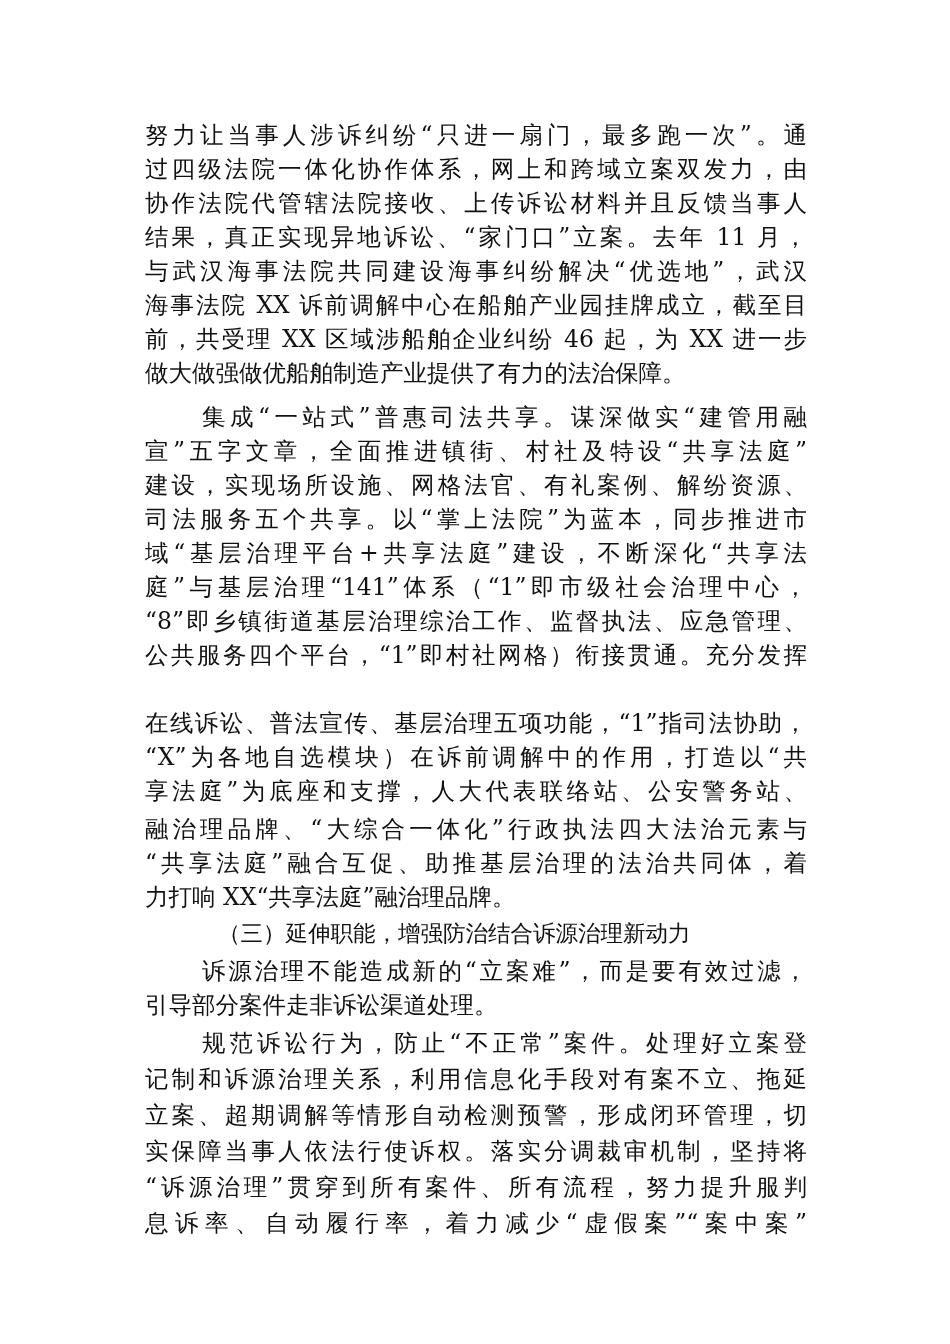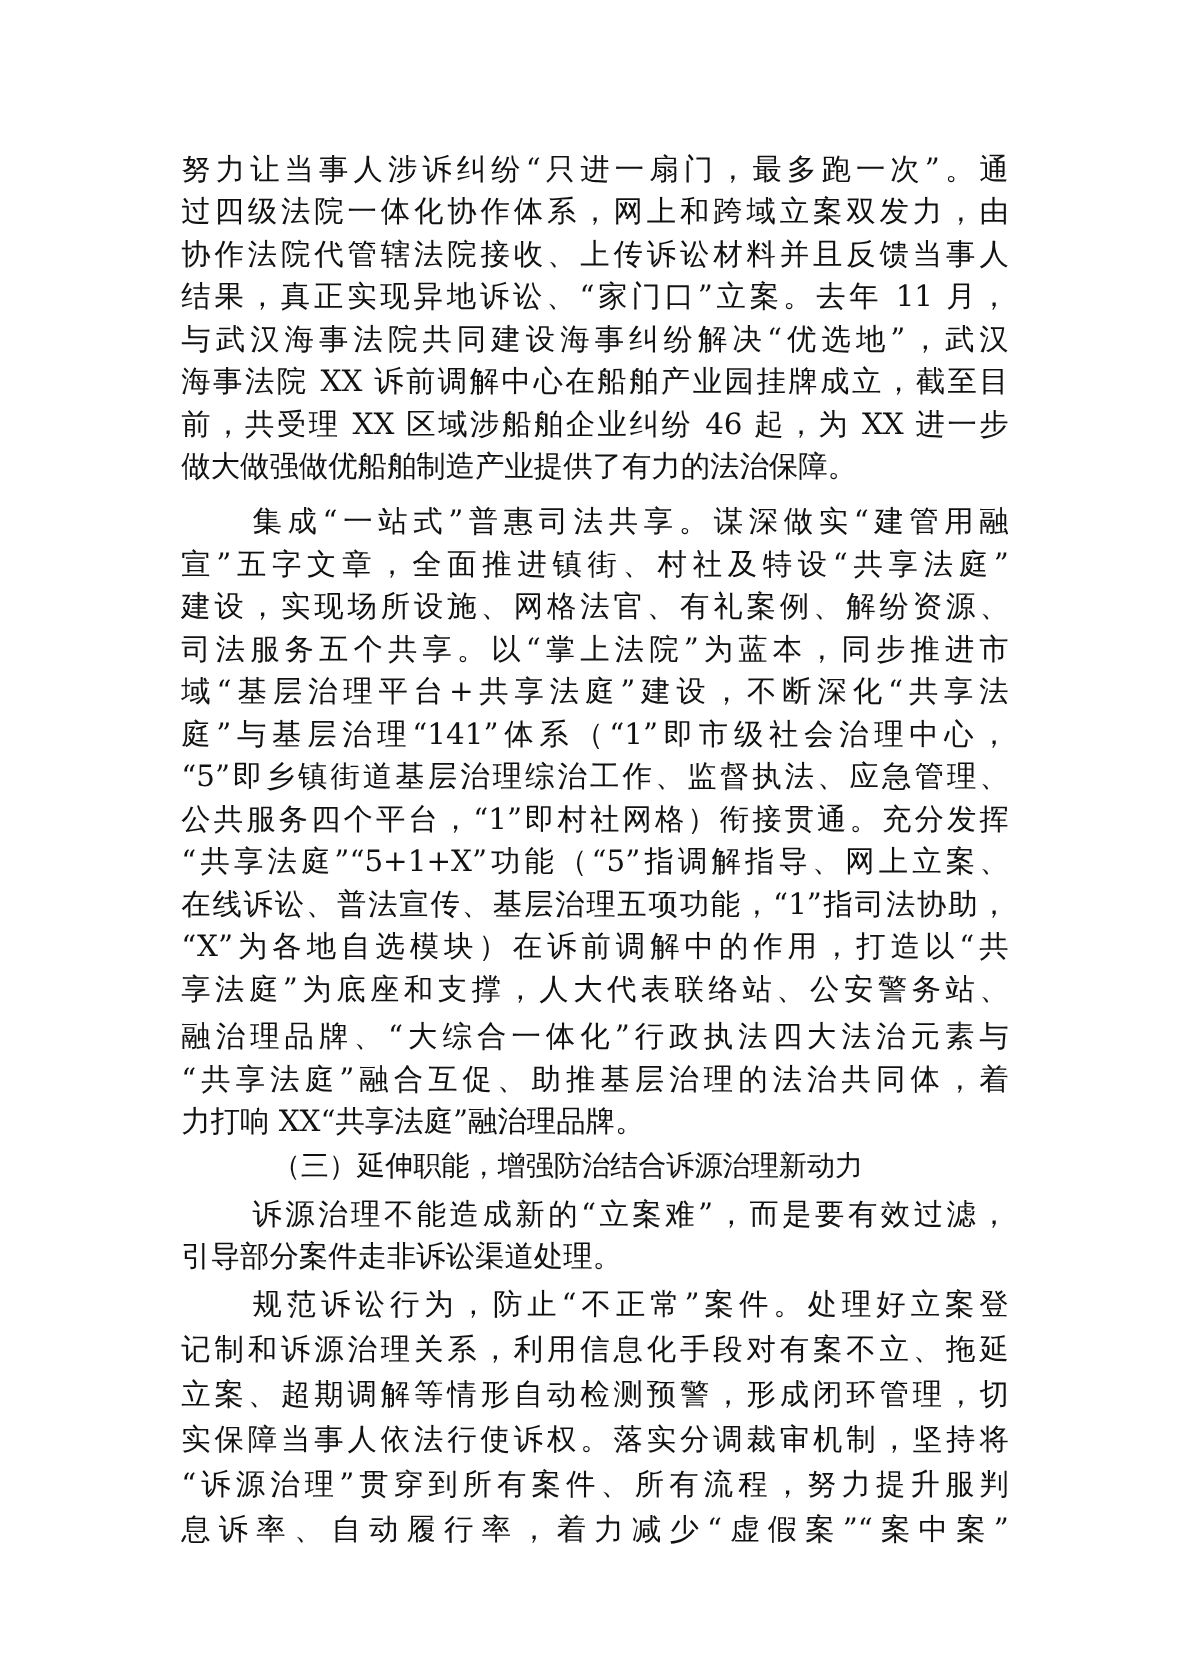--- a/index.html
+++ b/index.html
@@ -62,23 +62,22 @@
   <div class="line" style="top:254px">与武汉海事法院共同建设海事纠纷解决“优选地”，武汉</div>
   <div class="line" style="top:322px">前，共受理 XX 区域涉船舶企业纠纷 46 起，为 XX 进一步</div>
   <div class="line last" style="top:356px">做大做强做优船舶制造产业提供了有力的法治保障。</div>
 
   <div class="line indent" style="top:400px">集成“一站式”普惠司法共享。谋深做实“建管用融</div>
   <div class="line" style="top:434px">宣”五字文章，全面推进镇街、村社及特设“共享法庭”</div>
   <div class="line" style="top:468px">建设，实现场所设施、网格法官、有礼案例、解纷资源、</div>
   <div class="line" style="top:536px">域“基层治理平台+共享法庭”建设，不断深化“共享法</div>
   <div class="line" style="top:502px">司法服务五个共享。以“掌上法院”为蓝本，同步推进市</div>
   <div class="line" style="top:570px">庭”与基层治理“141”体系（“1”即市级社会治理中心，</div>
-  <div class="line" style="top:604px">“5”即乡镇街道基层治理综治工作、监督执法、应急管理、</div>
+  <div class="line" style="top:604px">“8”即乡镇街道基层治理综治工作、监督执法、应急管理、</div>
   <div class="line" style="top:638px">公共服务四个平台，“1”即村社网格）衔接贯通。充分发挥</div>
-  <div class="line" style="top:672px">“共享法庭”“5+1+X”功能（“5”指调解指导、网上立案、</div>
   <div class="line" style="top:706px">在线诉讼、普法宣传、基层治理五项功能，“1”指司法协助，</div>
   <div class="line" style="top:740px">“X”为各地自选模块）在诉前调解中的作用，打造以“共</div>
   <div class="line" style="top:774px">享法庭”为底座和支撑，人大代表联络站、公安警务站、</div>
   <div class="line" style="top:812px">融治理品牌、“大综合一体化”行政执法四大法治元素与</div>
   <div class="line" style="top:846px">“共享法庭”融合互促、助推基层治理的法治共同体，着</div>
   <div class="line last" style="top:880px">力打响 XX“共享法庭”融治理品牌。</div>
 
   <div class="line heading" style="top:916px">（三）延伸职能，增强防治结合诉源治理新动力</div>
 
   <div class="line indent" style="top:954px">诉源治理不能造成新的“立案难”，而是要有效过滤，</div>

